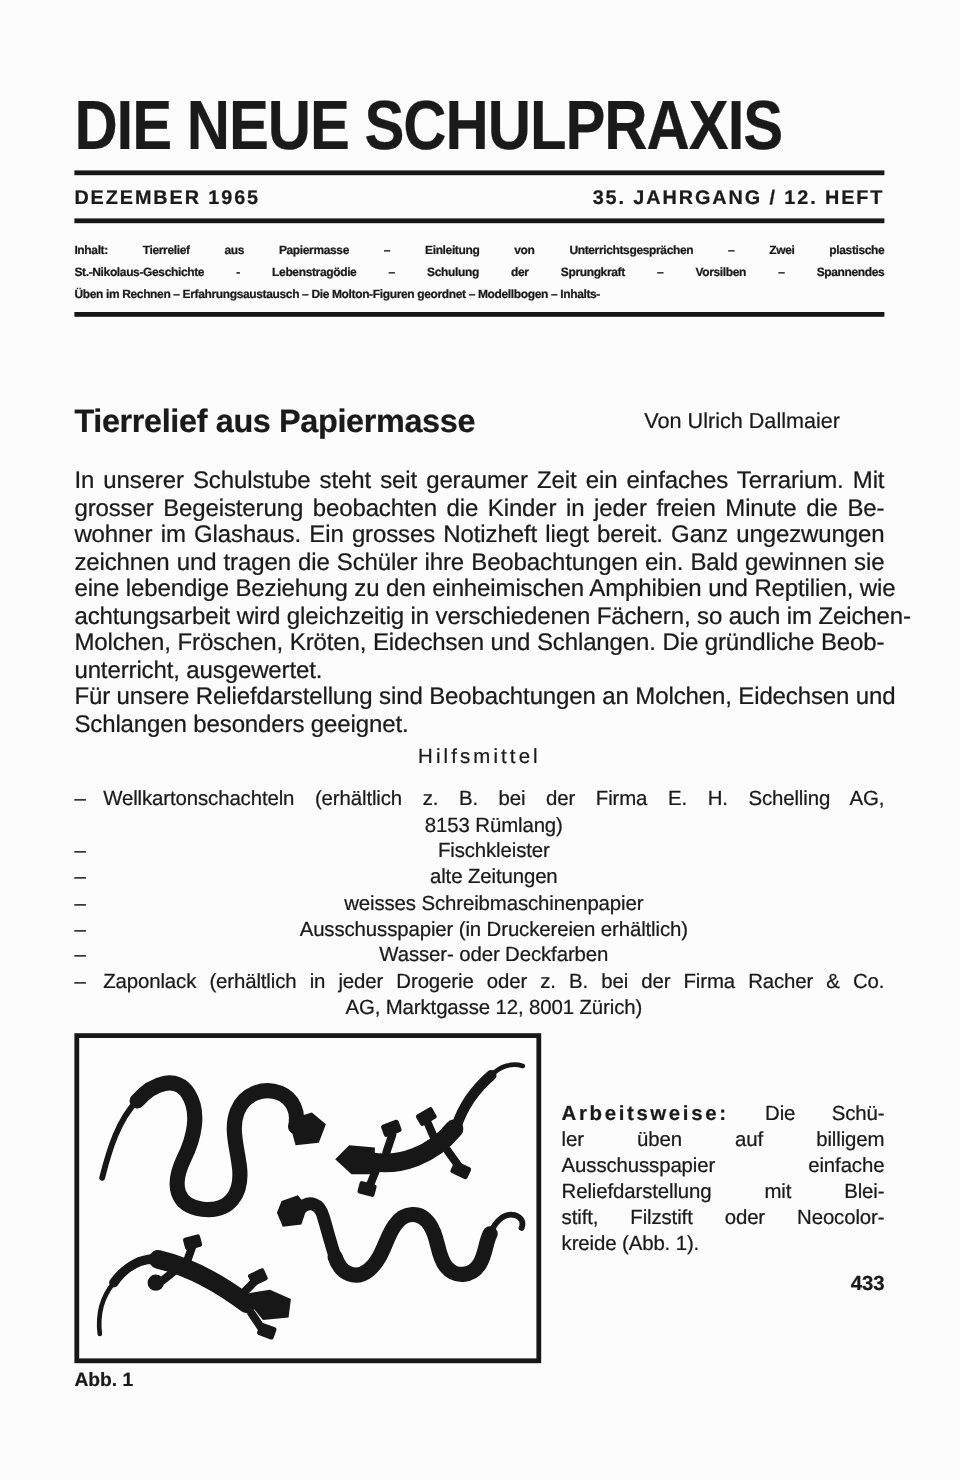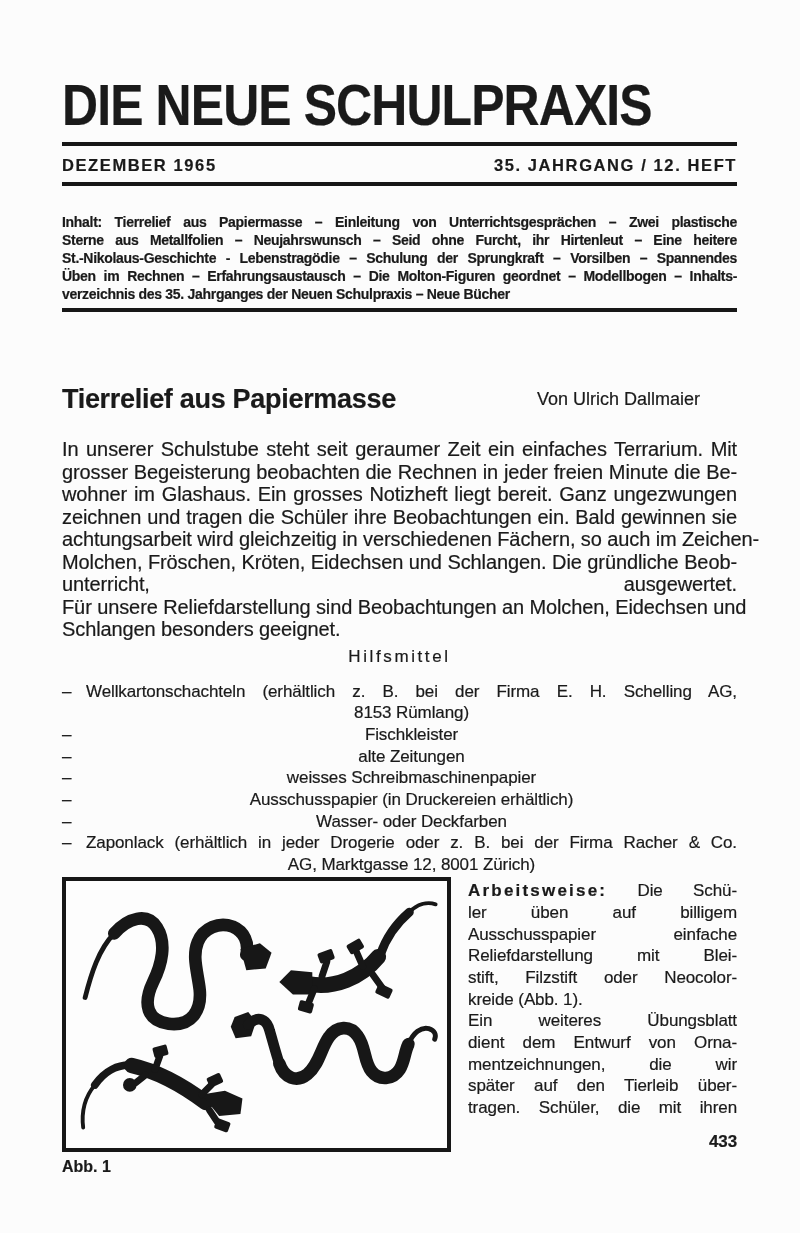--- a/index.html
+++ b/index.html
@@ -17,21 +17,21 @@
     letter-spacing:-1px;white-space:nowrap;
     transform:scaleX(0.86);transform-origin:0 50%;
   }
   .rule-1{margin-top:8px;}
   .issue-row{
     margin-top:9px;display:flex;justify-content:space-between;align-items:baseline;
     font-size:16.5px;font-weight:700;letter-spacing:1.6px;line-height:20px;
   }
   .rule-2{margin-top:7px;}
   
-  .toc{margin-top:27px;font-size:14px;font-weight:700;letter-spacing:-0.3px;}
+  .toc{margin-top:15px;font-size:10px;font-weight:700;letter-spacing:-0.3px;}
   .rule-3{margin-top:5px;}
   
   .jlines .line{
     text-align:justify;text-align-last:justify;white-space:nowrap;overflow:visible;
   }
   .jlines .line:last-child{text-align-last:left;}
   .jlines.jall .line:last-child{text-align-last:justify;}
   .toc .line{line-height:18px;}
   
   .title-row{margin-top:72px;display:flex;justify-content:space-between;align-items:flex-end;line-height:30px;}
@@ -43,21 +43,21 @@
   .intro div.line:nth-of-type(8){text-align-last:left;}
   
   .materials-heading{margin-top:5px;font-size:17px;letter-spacing:2.6px;line-height:21px;text-align:center;}
   .materials{margin-top:14px;font-size:17px;letter-spacing:-0.1px;}
   .mrow{display:flex;line-height:21.7px;}
   .mdash{flex:0 0 24px;}
   .mtext{flex:1;text-align:center;white-space:nowrap;}
   .materials div.mrow:nth-of-type(1) .mtext,
   .materials div.mrow:nth-of-type(8) .mtext{text-align:justify;text-align-last:justify;}
   
-  .figure-row{margin-top:1px;display:flex;align-items:flex-end;}
+  .figure-row{margin-top:11px;display:flex;align-items:center;}
   .figure-frame{
     flex:0 0 auto;width:381px;height:267px;border:4px solid #171717;
     background:#fdfdfd;position:relative;
   }
   .figure-frame svg{display:block;}
   .right-col{flex:1;margin-left:17px;font-size:17px;letter-spacing:-0.1px;}
   .right-col .line{line-height:21.7px;}
   .workflow-label{font-weight:700;letter-spacing:2.2px;}
   .page-number{margin-top:12px;text-align:right;font-size:17px;font-weight:700;line-height:21px;}
   .figure-caption{margin-top:5px;font-size:16px;font-weight:700;line-height:20px;}
@@ -72,38 +72,37 @@
 
 <div class="issue-row">
   <span>DEZEMBER 1965</span>
   <span>35. JAHRGANG / 12. HEFT</span>
 </div>
 <div class="rule rule-2"></div>
 
 <div class="toc jlines">
 
 <div class="line">Inhalt: Tierrelief aus Papiermasse – Einleitung von Unterrichtsgesprächen – Zwei plastische</div>
-    <div class="line">Sterne aus Metallfolien – Neujahrswunsch – Seid ohne Furcht, ihr Hirtenleut – Eine heitere</div>
     <div class="line">St.-Nikolaus-Geschichte - Lebenstragödie – Schulung der Sprungkraft – Vorsilben – Spannendes</div>
     <div class="line">Üben im Rechnen – Erfahrungsaustausch – Die Molton-Figuren geordnet – Modellbogen – Inhalts-</div>
-    <div class="line">verzeichnis des 35. Jahrganges der Neuen Schulpraxis – Neue Bücher</div>
   </div>
 <div class="rule rule-3"></div>
 
 <div class="title-row">
   <span class="article-title">Tierrelief aus Papiermasse</span>
   <span class="byline">Von Ulrich Dallmaier</span>
 </div>
 
 <div class="intro jlines">
 
 <div class="line">In unserer Schulstube steht seit geraumer Zeit ein einfaches Terrarium. Mit</div>
-    <div class="line">grosser Begeisterung beobachten die Rechnen in jeder freien Minute die Be-</div>
+    <div class="line">grosser Begeisterung beobachten die Kinder in jeder freien Minute die Be-</div>
     <div class="line">wohner im Glashaus. Ein grosses Notizheft liegt bereit. Ganz ungezwungen</div>
     <div class="line">zeichnen und tragen die Schüler ihre Beobachtungen ein. Bald gewinnen sie</div>
+    <div class="line">eine lebendige Beziehung zu den einheimischen Amphibien und Reptilien, wie</div>
     <div class="line">achtungsarbeit wird gleichzeitig in verschiedenen Fächern, so auch im Zeichen-</div>
     <div class="line">Molchen, Fröschen, Kröten, Eidechsen und Schlangen. Die gründliche Beob-</div>
     <div class="line">unterricht, ausgewertet.</div>
     <div class="line">Für unsere Reliefdarstellung sind Beobachtungen an Molchen, Eidechsen und</div>
     <div class="line">Schlangen besonders geeignet.</div>
   </div>
 
 <div class="materials-heading">Hilfsmittel</div>
 
 <div class="materials">
@@ -203,25 +202,17 @@
   <div class="right-col">
     <div class="jlines">
       <div class="line"><span class="workflow-label">Arbeitsweise:</span> <span>Die Schü-</span></div>
 
     <div class="line">ler üben auf billigem</div>
         <div class="line">Ausschusspapier einfache</div>
         <div class="line">Reliefdarstellung mit Blei-</div>
         <div class="line">stift, Filzstift oder Neocolor-</div>
         <div class="line">kreide (Abb. 1).</div>
       </div>
-    <div class="jlines jall">
-
-    <div class="line">Ein weiteres Übungsblatt</div>
-        <div class="line">dient dem Entwurf von Orna-</div>
-        <div class="line">mentzeichnungen, die wir</div>
-        <div class="line">später auf den Tierleib über-</div>
-        <div class="line">tragen. Schüler, die mit ihren</div>
-      </div>
     <div class="page-number">433</div>
   </div>
 </div>
 
 <div class="figure-caption">Abb. 1</div>
 
 </body></html>

